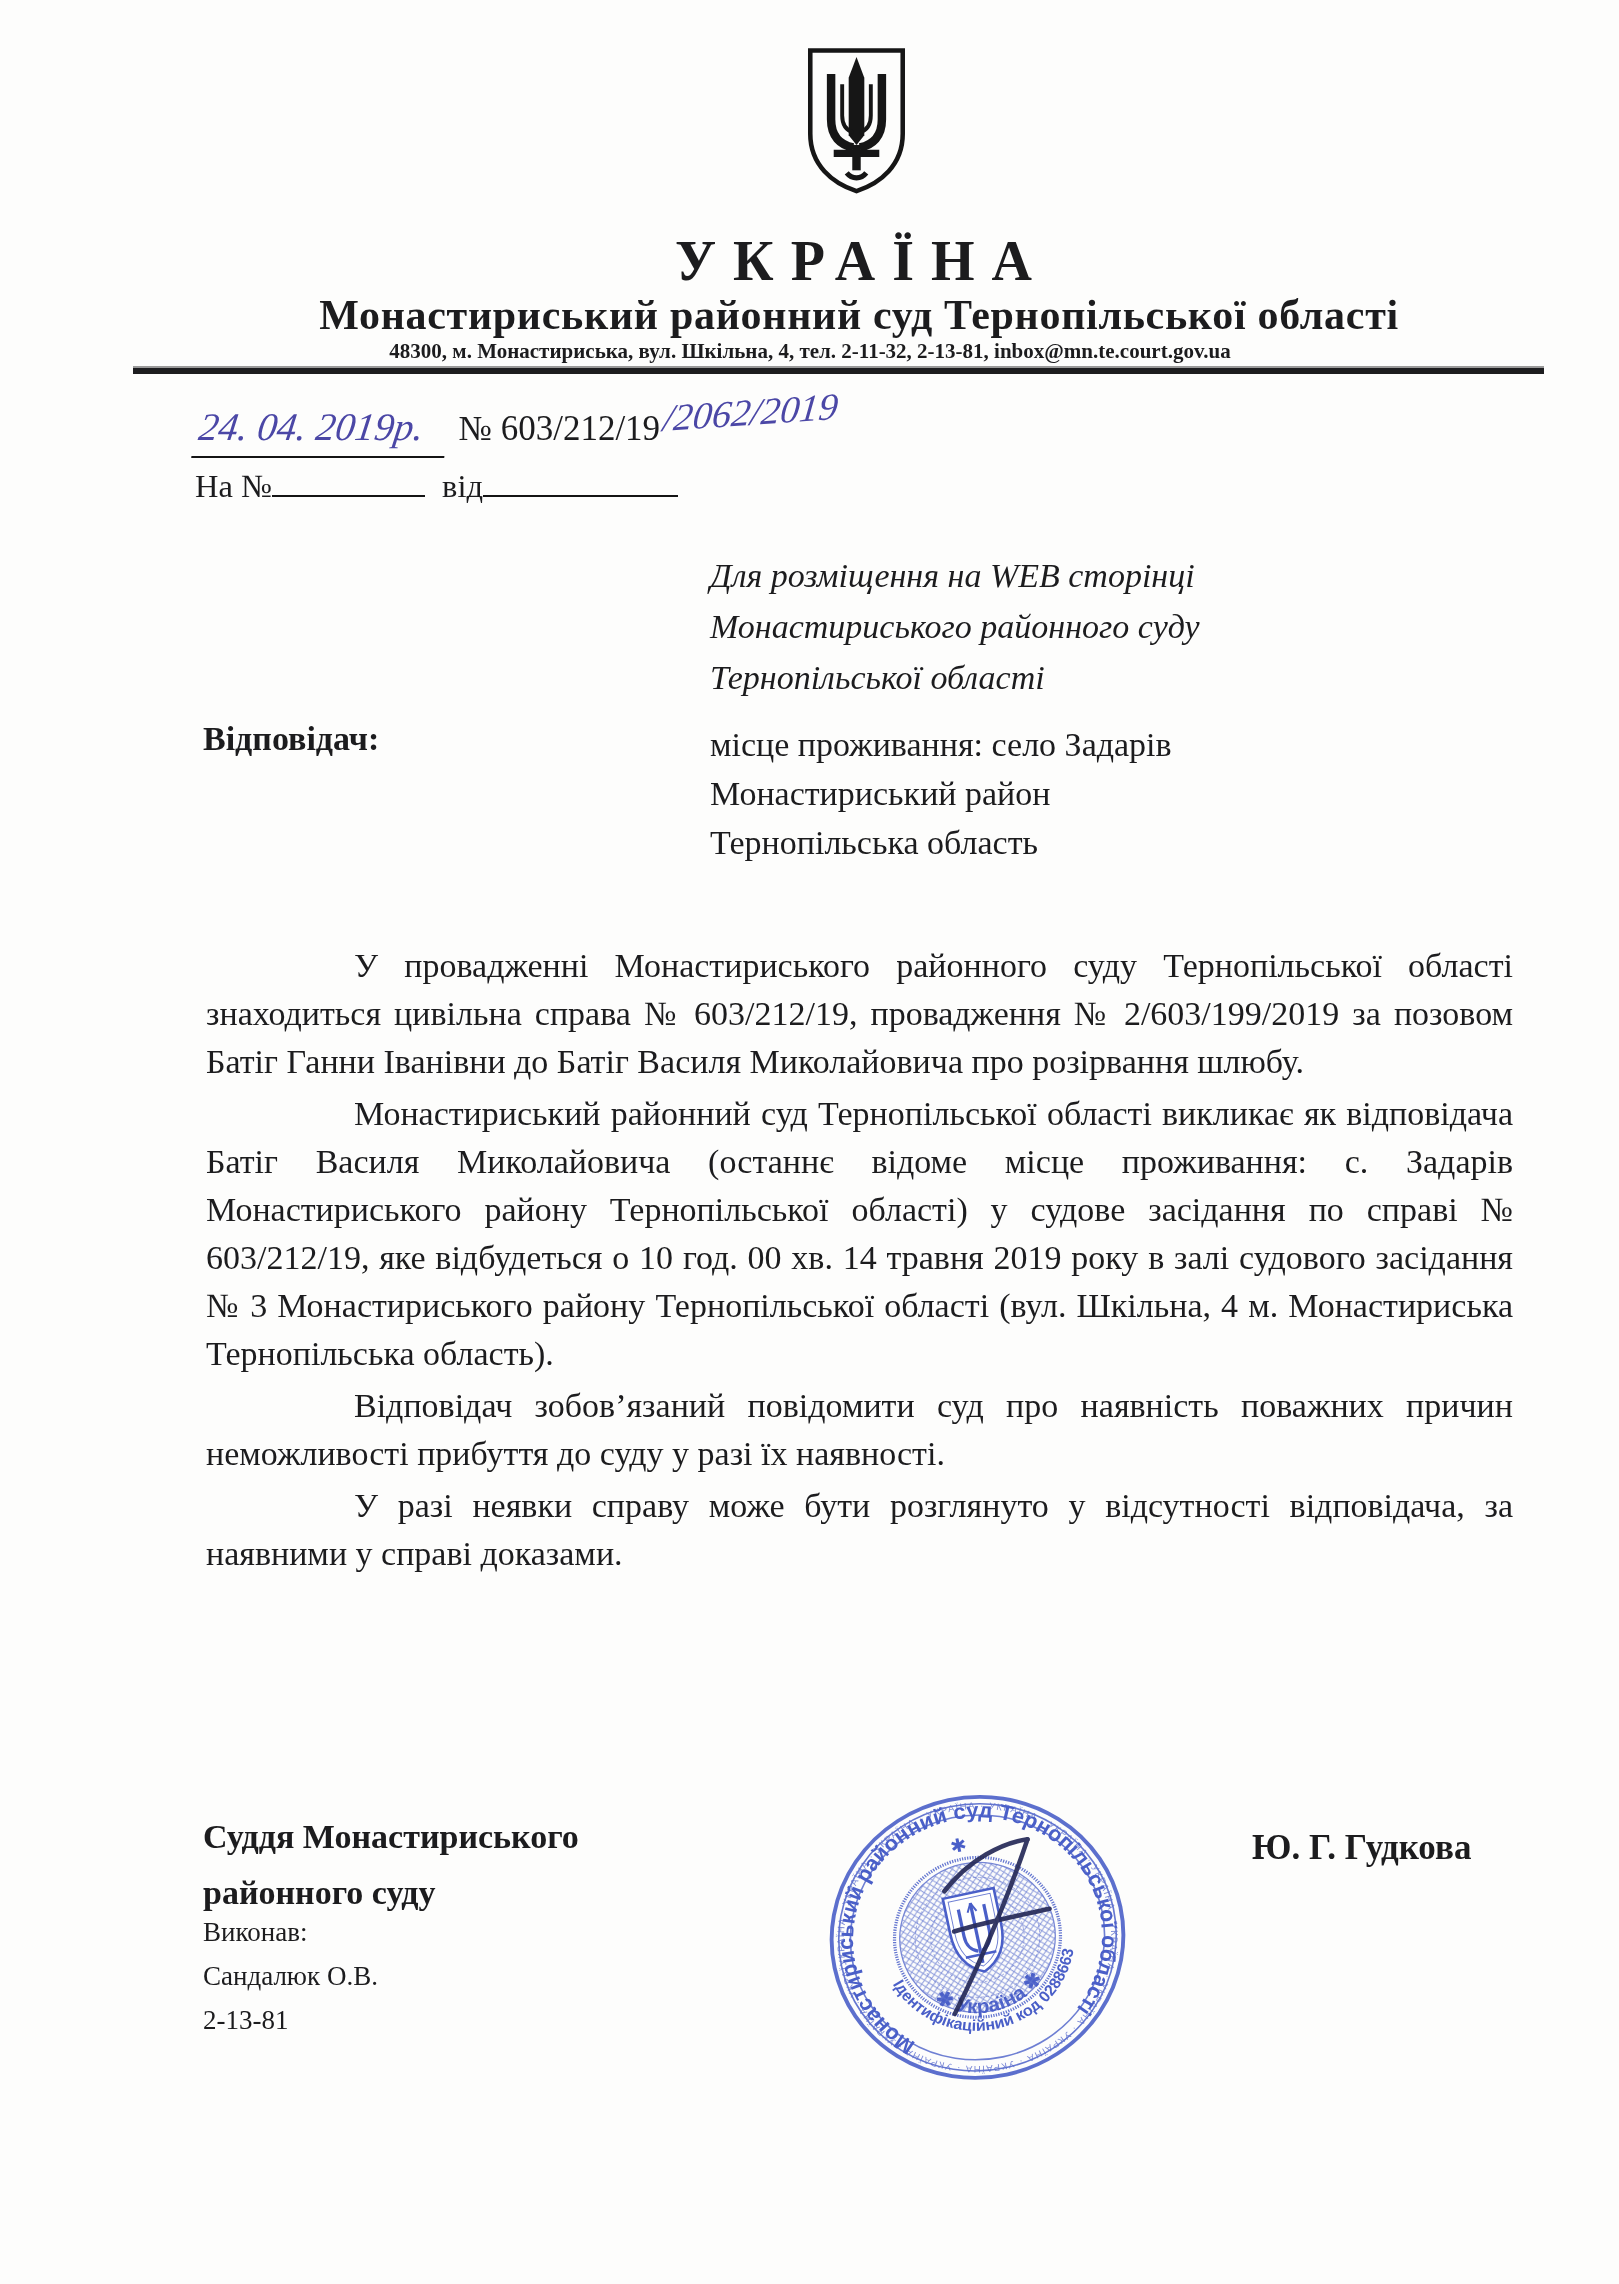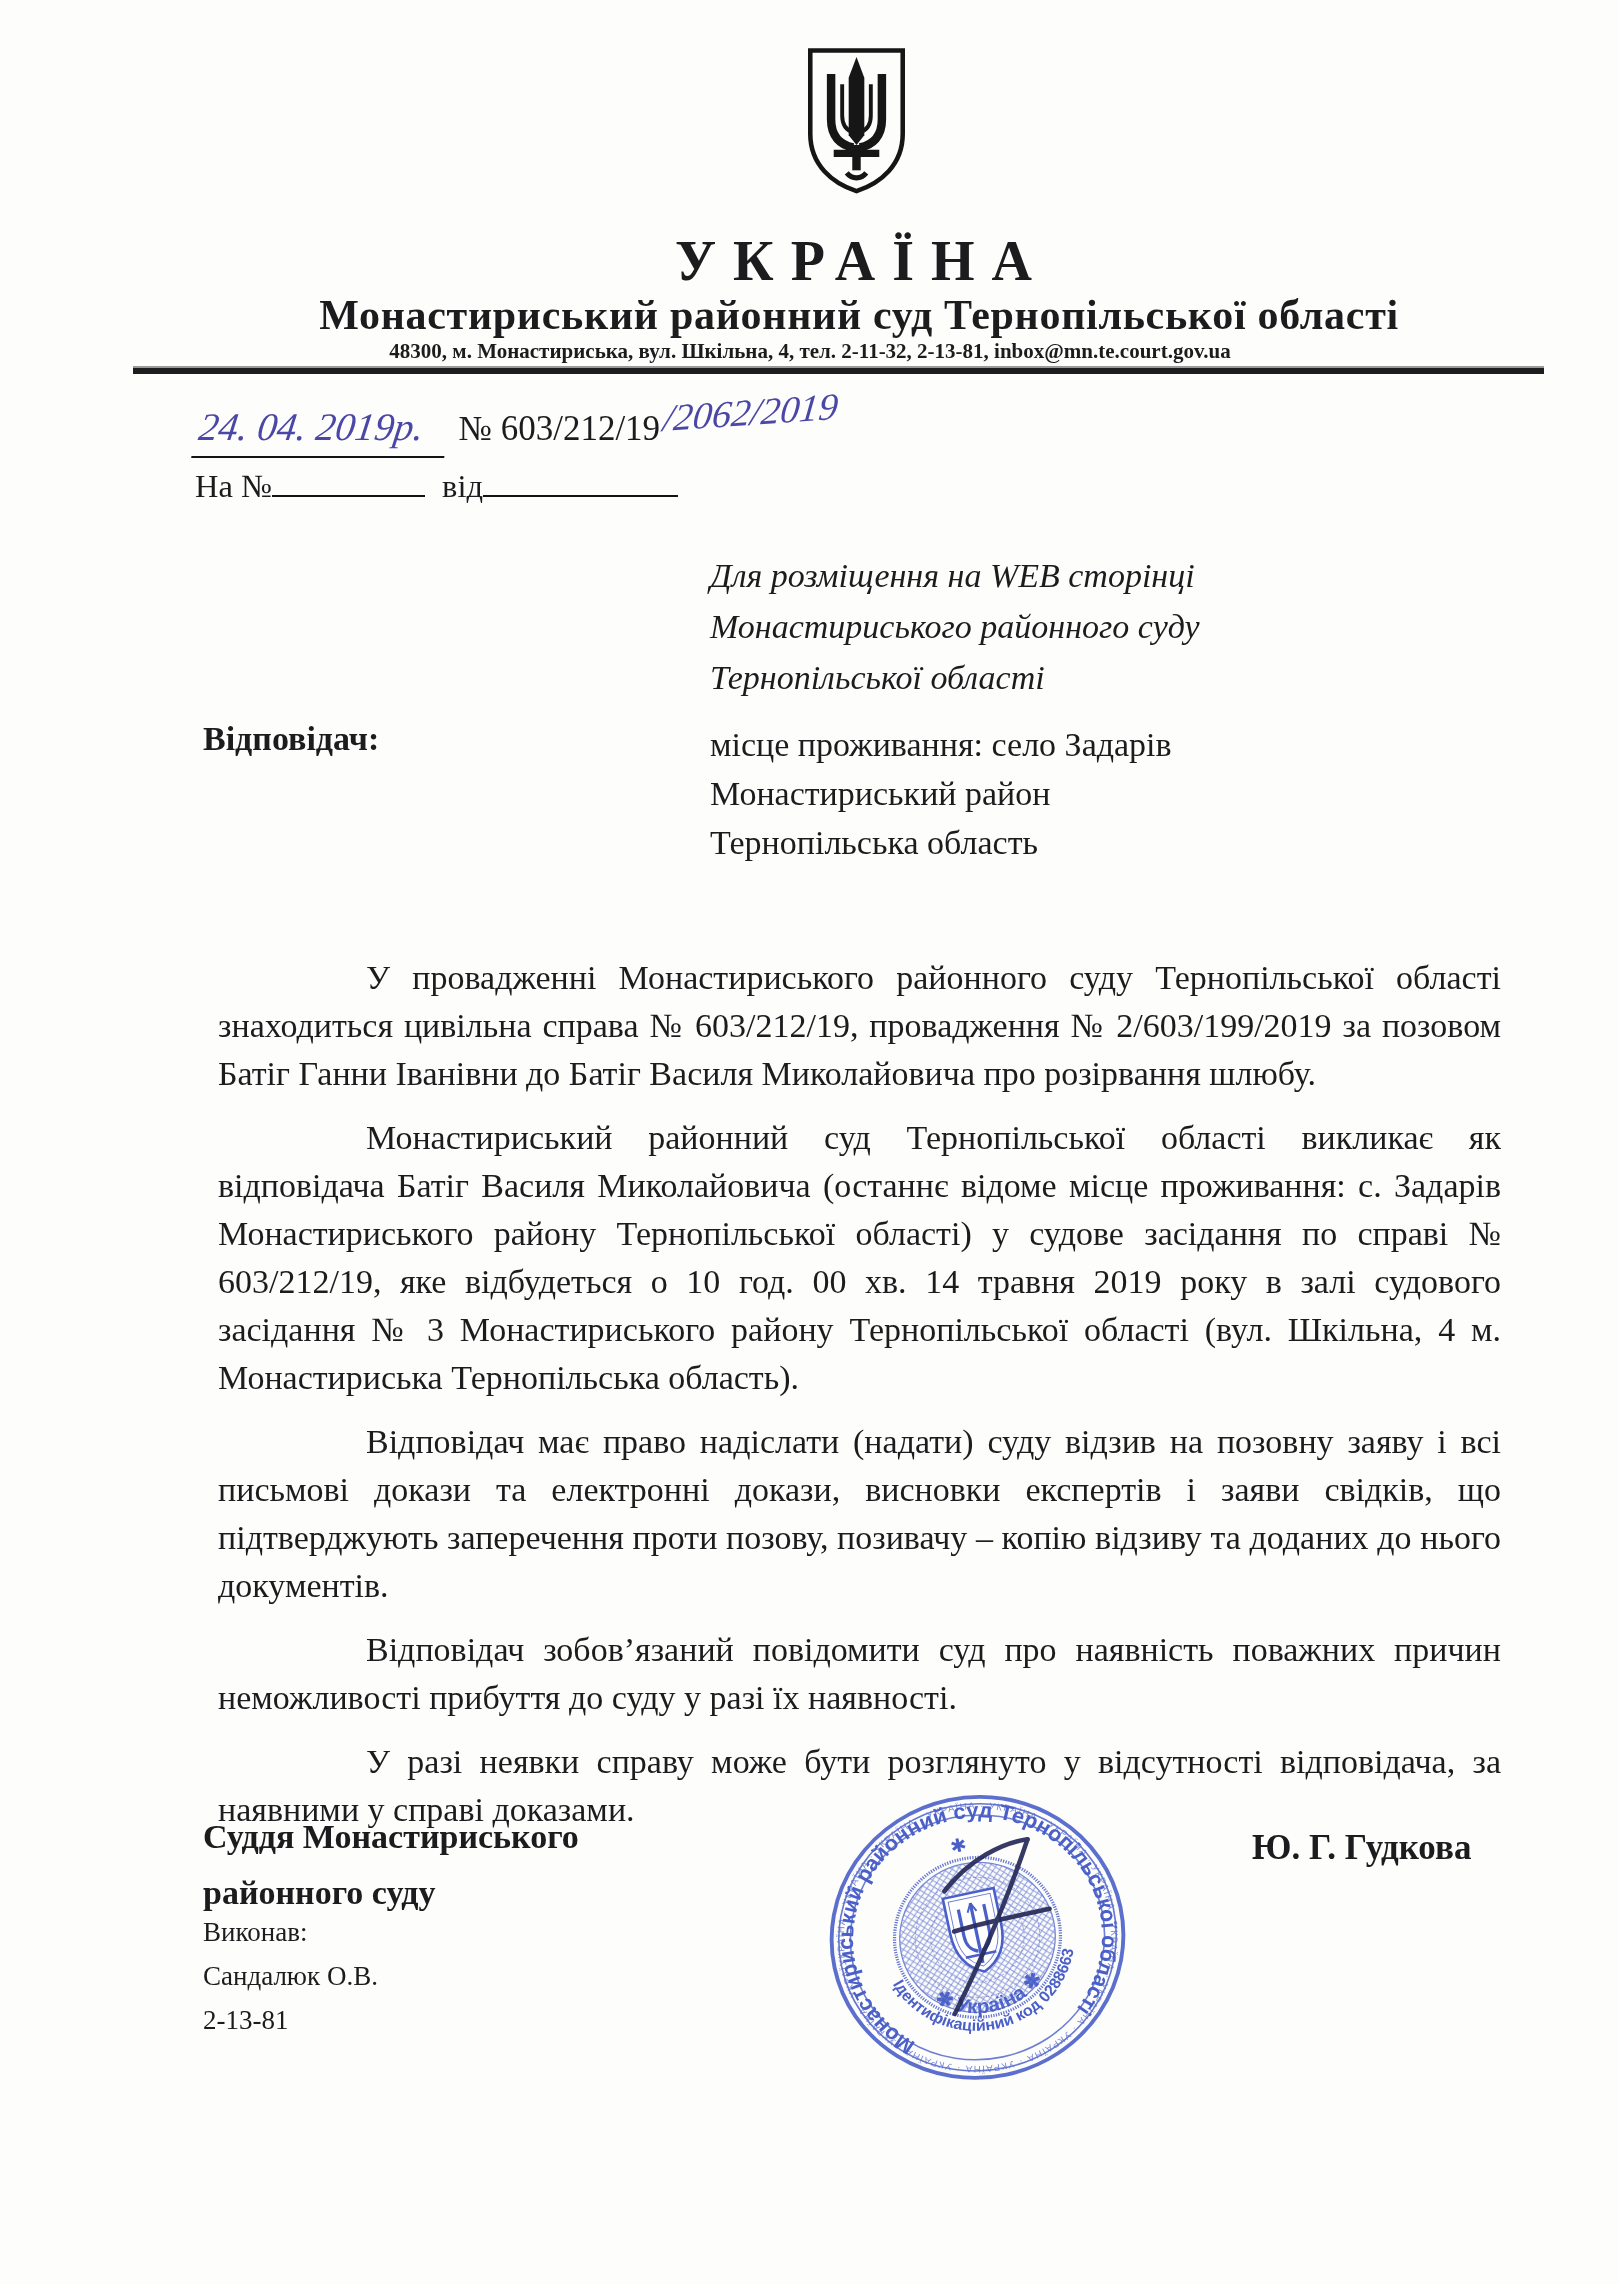--- a/index.html
+++ b/index.html
@@ -43,21 +43,21 @@
   .blank-na { width:153px; }
   .blank-vid { width:195px; }
   .vid-label { margin-left:17px; }
   
   .recipient { position:absolute; left:710px; top:550px; font-size:34px; line-height:51px;font-style:italic; }
   .respondent-label { position:absolute; left:203px; top:720px; font-size:34px; font-weight:bold; }
   .respondent { position:absolute; left:710px; top:720px; font-size:34px; line-height:49px; }
   
   .body-text { position:absolute; left:202px; top:938px; width:1315px; }
   .body-text p {
-    margin:16px; font-size:34px; line-height:48px;
+    margin:4px; font-size:34px; line-height:48px;
     text-align:justify; text-indent:148px;
   }
   
   .judge { position:absolute; left:203px; top:1809px; font-size:34px; font-weight:bold; line-height:56px; }
   .judge-name { position:absolute; left:1252px; top:1828px; font-size:35px; font-weight:bold; }
   .executor { position:absolute; left:203px; top:1910px; font-size:27px; line-height:44px; }
   
   .stamp { position:absolute; left:821px; top:1789px; width:313px; height:298px; }
 </style>
 </head>
@@ -103,21 +103,20 @@
   <div class="respondent-label">Відповідач:</div>
   <div class="respondent">
     <div>місце проживання: село Задарів</div>
     <div>Монастириський район</div>
     <div>Тернопільська область</div>
   </div>
 
   <div class="body-text">
     <p>У провадженні Монастириського районного суду Тернопільської області знаходиться цивільна справа № 603/212/19, провадження № 2/603/199/2019 за позовом Батіг Ганни Іванівни до Батіг Василя Миколайовича про розірвання шлюбу.</p>
     <p>Монастириський районний суд Тернопільської області викликає як відповідача Батіг Василя Миколайовича (останнє відоме місце проживання: с. Задарів Монастириського району Тернопільської області) у судове засідання по справі № 603/212/19, яке відбудеться о 10 год. 00 хв. 14 травня 2019 року в залі судового засідання № 3 Монастириського району Тернопільської області (вул. Шкільна, 4 м. Монастириська Тернопільська область).</p>
-    <p>Відповідач має право надіслати (надати) суду відзив на позовну заяву і всі письмові докази та електронні докази, висновки експертів і заяви свідків, що підтверджують заперечення проти позову, позивачу – копію відзиву та доданих до нього документів.</p>
     <p>Відповідач зобов’язаний повідомити суд про наявність поважних причин неможливості прибуття до суду у разі їх наявності.</p>
     <p>У разі неявки справу може бути розглянуто у відсутності відповідача, за наявними у справі доказами.</p>
   </div>
 
   <div class="judge">
     <div>Суддя Монастириського</div>
     <div>районного суду</div>
   </div>
   <div class="judge-name">Ю. Г. Гудкова</div>
 

